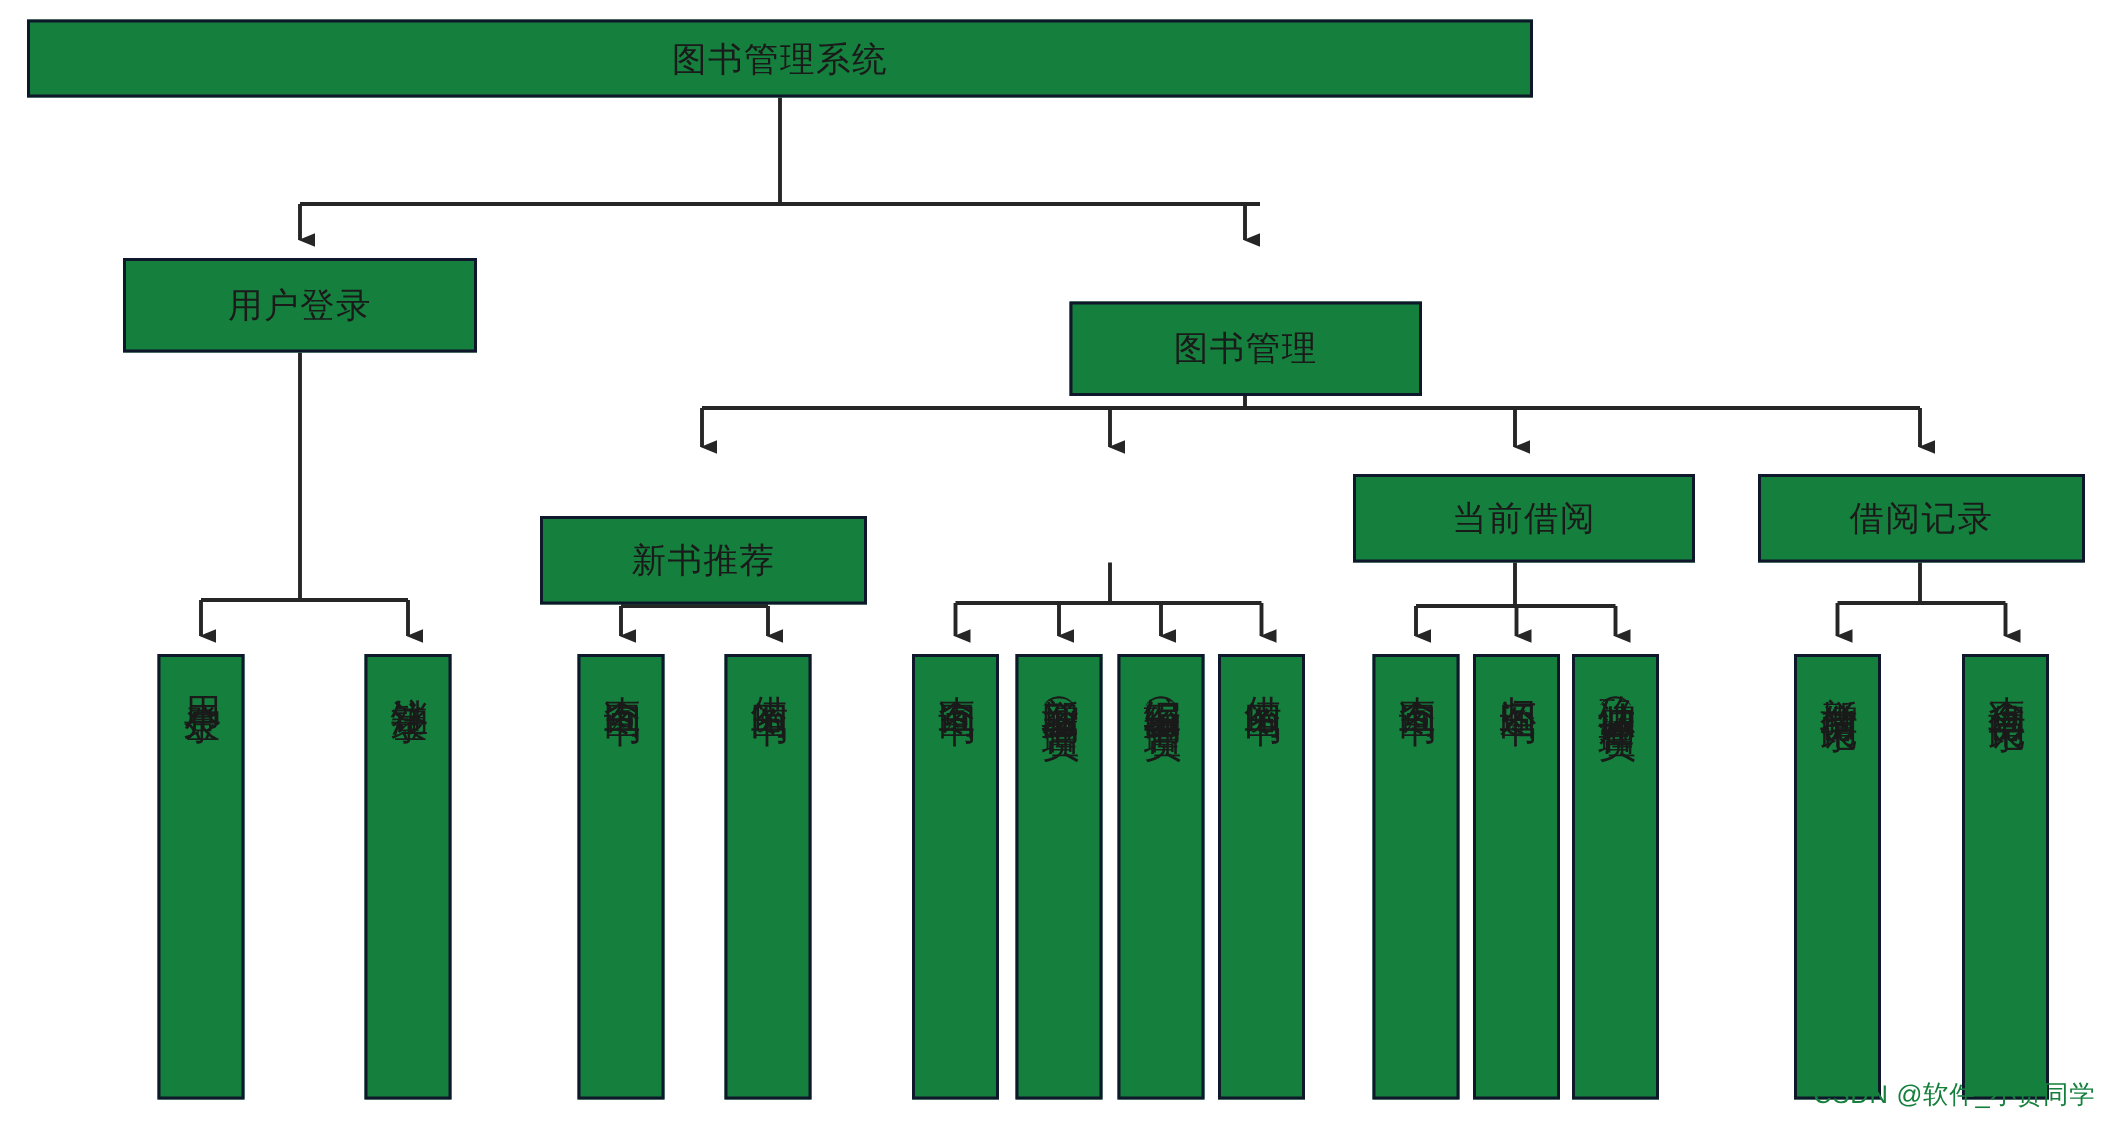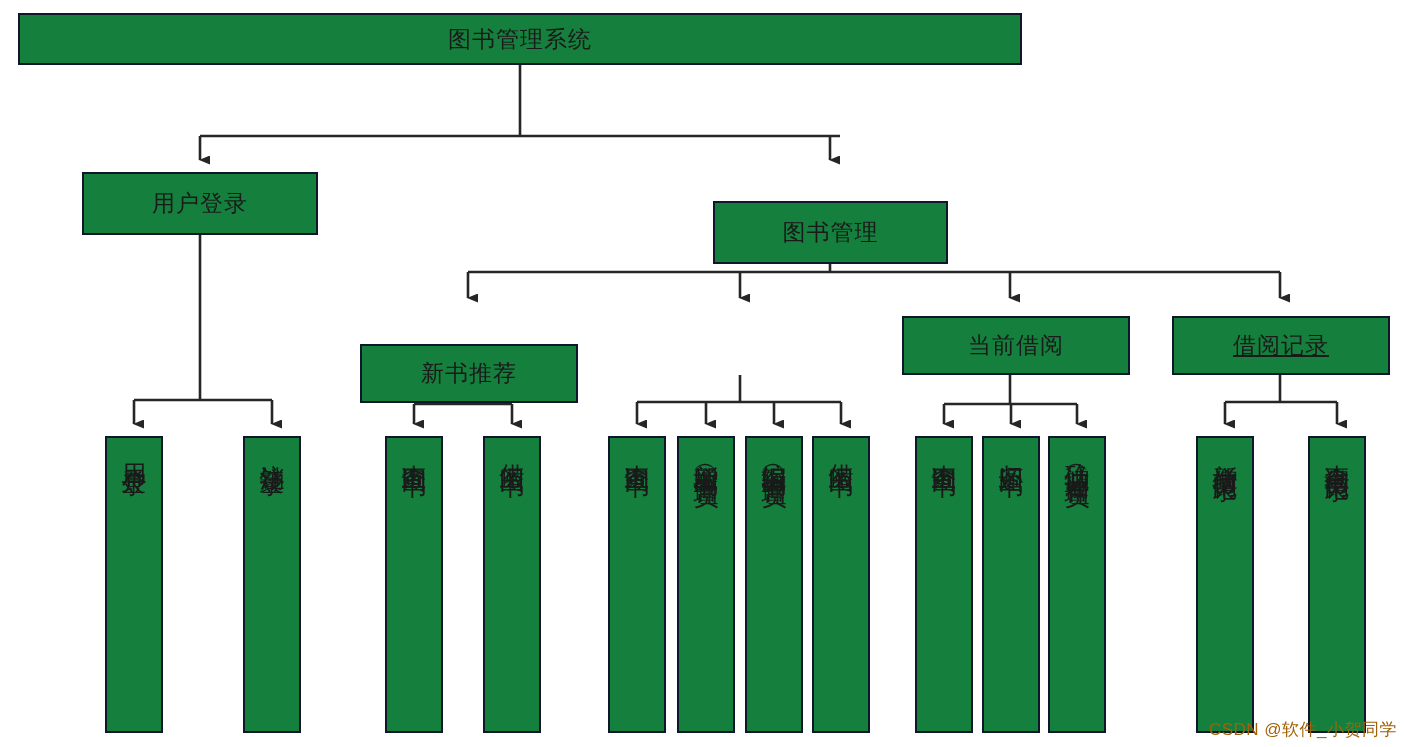--- a/index.html
+++ b/index.html
@@ -52,21 +52,21 @@
   .node.v > span {
     writing-mode: vertical-rl;
     text-orientation: upright;
     display: block;
   }
   .watermark {
     position: absolute;
     right: 8px;
     bottom: 6px;
     font-size: 17px;
-    color: #a16207;
+    color: #15803d;
     letter-spacing: 0.5px;
     white-space: nowrap;
   }
 </style>
 </head>
 <body>
 
 <div id="stage">
 
   <svg id="wires" viewBox="0 0 1405 747">
@@ -129,21 +129,21 @@
   <div class="node h" style="left:713px; top:172px; width:235px; height:63px;margin-top:29px;">
     <span>图书管理</span>
   </div>
 
   <div class="node h" style="left:360px; top:316px; width:218px; height:59px;margin-top:28px;">
     <span>新书推荐</span>
   </div>
   <div class="node h" style="left:902px; top:316px; width:228px; height:59px;">
     <span>当前借阅</span>
   </div>
-  <div class="node h" style="left:1172px; top:316px; width:218px; height:59px;text-decoration:underline;">
+  <div class="node h" style="left:1172px; top:316px; width:218px; height:59px;">
     <span>借阅记录</span>
   </div>
 
   <div class="node v" style="left:105px; top:436px; width:58px; height:297px;">
     <span>用户登录</span>
   </div>
   <div class="node v" style="left:243px; top:436px; width:58px; height:297px;">
     <span>注销登录</span>
   </div>
 

